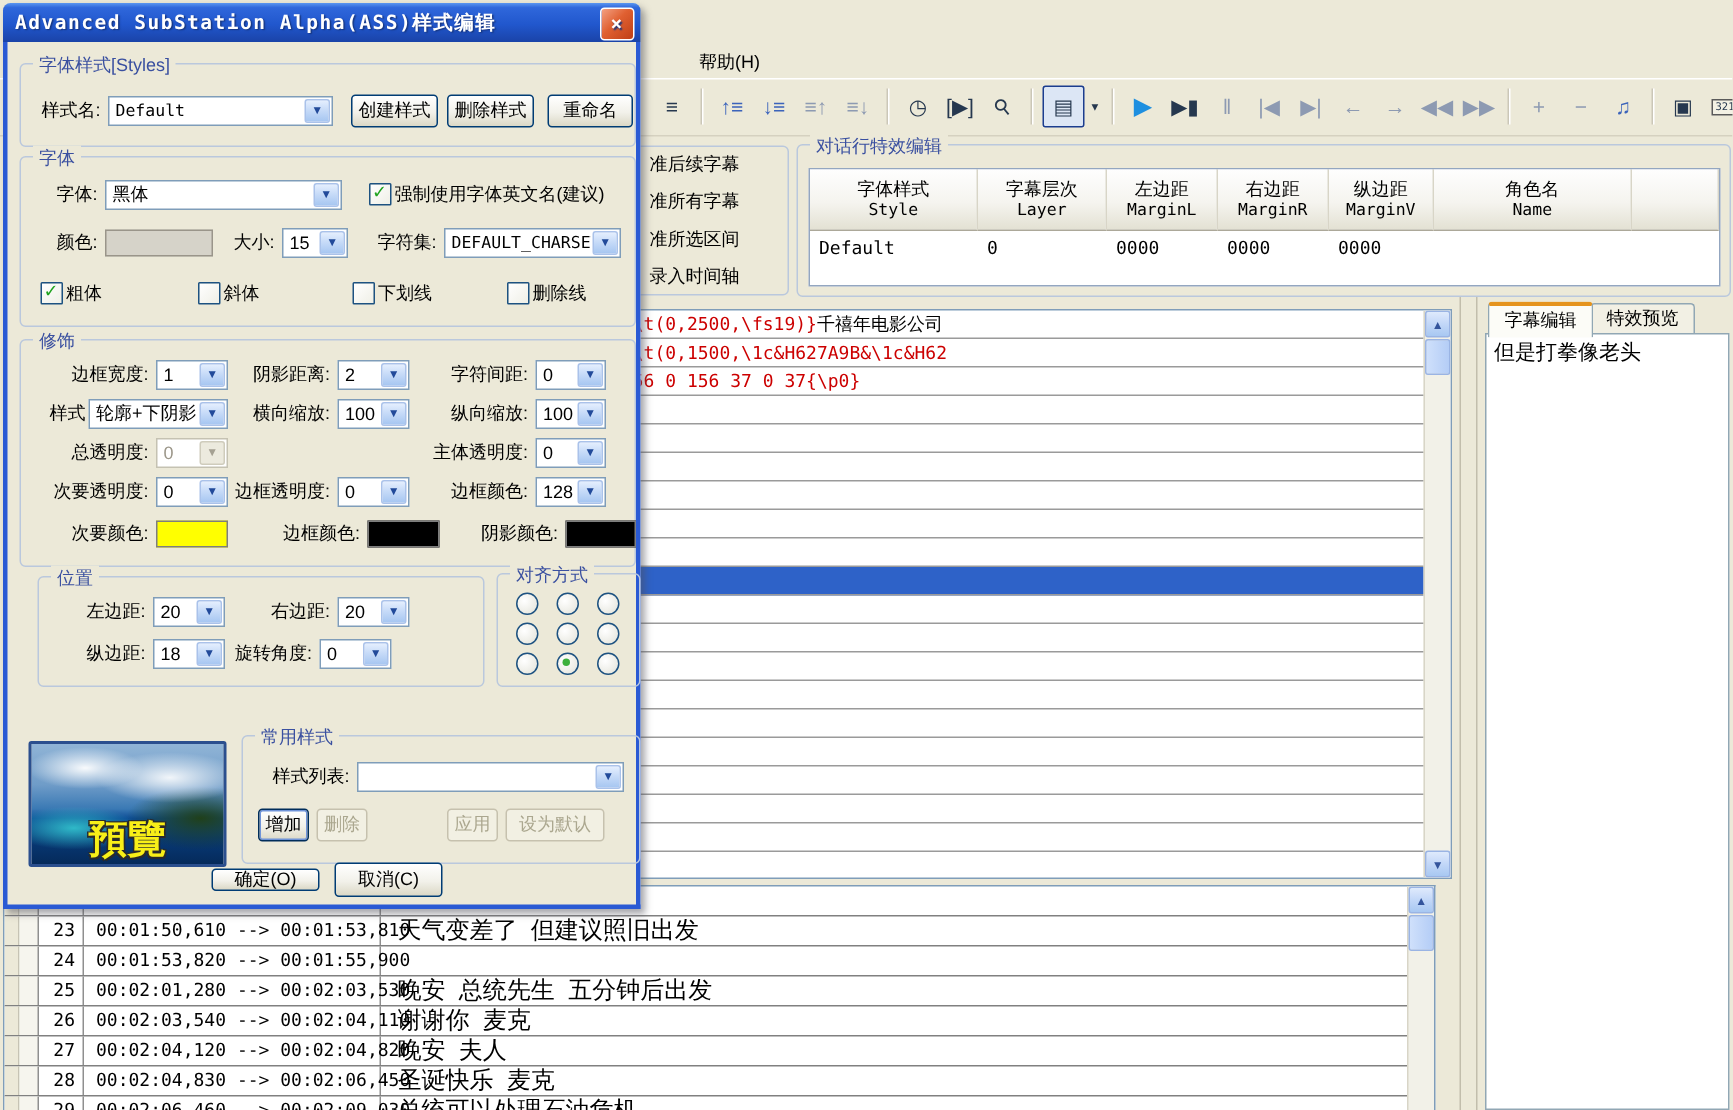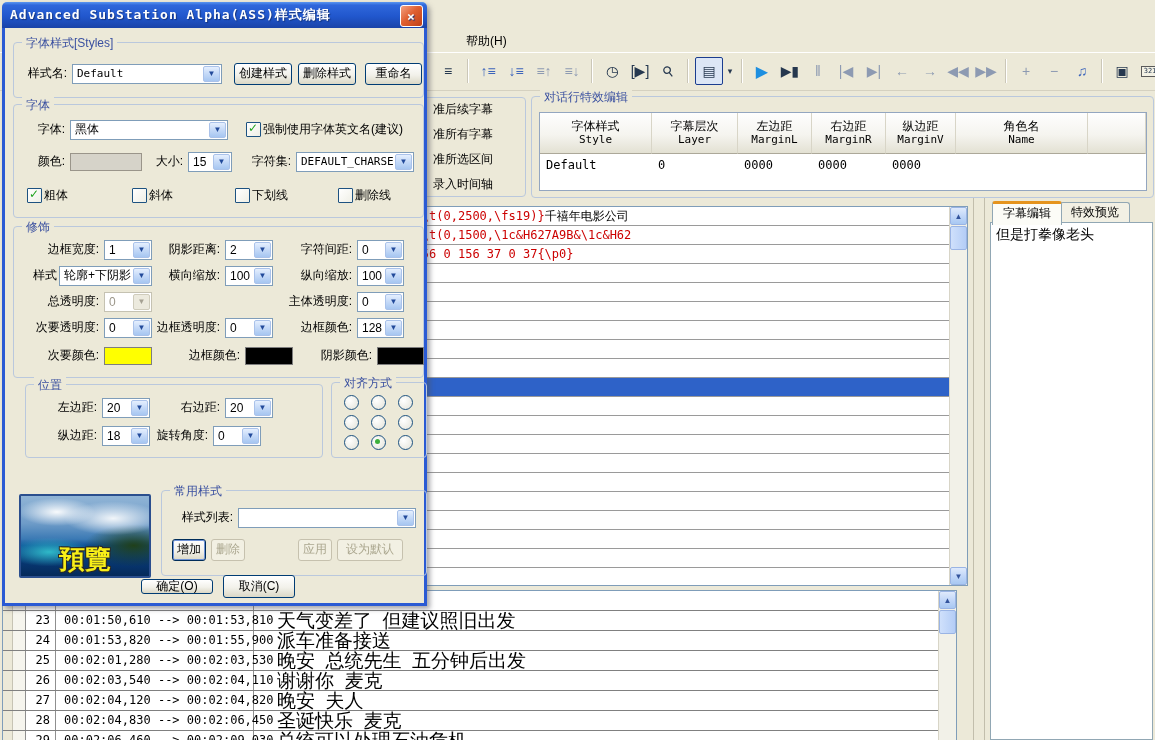--- a/index.html
+++ b/index.html
@@ -51,21 +51,21 @@
   .tab.active{background:#fcfcf7;border-top:3px solid #e5941e;height:21px;z-index:2}
   .editor{position:absolute;left:990px;top:222px;width:163px;height:518px;background:#fff;border:1px solid #91a7b4;box-sizing:border-box;
           padding:3px 5px;font-size:14px}
 
   .sub-table{position:absolute;left:2px;top:590px;width:953px;height:150px;background:#fff;border:1px solid #7f9db9;border-bottom:none;overflow:hidden}
   .sub-row{display:grid;grid-template-columns:10px 13px 30px 198px 1fr;height:19px;line-height:19px;border-bottom:1px solid #808080}
   .sub-row .m1{background:#ece9d8;border-right:1px solid #c6c3b4}
   .sub-row .m2{background:#f6f5ee;border-right:1px solid #8f8f8f}
   .sub-row .num{text-align:right;padding-right:5px;border-right:1px solid #8f8f8f;font-family:"DejaVu Sans Mono",monospace;font-size:12px}
   .sub-row .time{padding-left:8px;border-right:1px solid #8f8f8f;font-family:"DejaVu Sans Mono",monospace;font-size:12px;white-space:pre}
-  .sub-row .txt{padding-left:23px;font-size:19px;white-space:pre;overflow:hidden}
+  .sub-row .txt{padding-left:11px;font-size:16px;white-space:pre;overflow:hidden}
   .sub-scroll{position:absolute;top:0;right:0;width:17px;bottom:0;background:#f2f1e8;border-left:1px solid #d8d5c7}
 
   
   .dialog{position:absolute;left:2px;top:2px;width:425px;height:604px;z-index:10;border-radius:6px 6px 0 0;
           box-shadow:3px 3px 5px rgba(80,80,90,.5)}
   .dlg-title{position:absolute;left:0;top:0;right:0;height:26px;border-radius:5px 5px 0 0;
              background:linear-gradient(180deg,#5a96f0 0%,#2f67db 12%,#2157cd 55%,#1a43a8 100%);
              display:flex;align-items:center;color:#fff;font-family:"DejaVu Sans Mono","Liberation Mono",monospace;
              font-weight:bold;font-size:13px;letter-spacing:1px;padding-left:8px;box-sizing:border-box;
              text-shadow:1px 1px 1px #16357e}
@@ -260,21 +260,20 @@
           <div class="m2"></div>
           <div class="num">23</div>
           <div class="time">00:01:50,610 --&gt; 00:01:53,810</div>
           <div class="txt">天气变差了  但建议照旧出发</div>
         </div>
         <div class="sub-row">
           <div class="m1"></div>
           <div class="m2"></div>
           <div class="num">24</div>
           <div class="time">00:01:53,820 --&gt; 00:01:55,900</div>
-          <div class="txt">派车准备接送</div>
         </div>
         <div class="sub-row">
           <div class="m1"></div>
           <div class="m2"></div>
           <div class="num">25</div>
           <div class="time">00:02:01,280 --&gt; 00:02:03,530</div>
           <div class="txt">晚安  总统先生  五分钟后出发</div>
         </div>
         <div class="sub-row">
           <div class="m1"></div>

